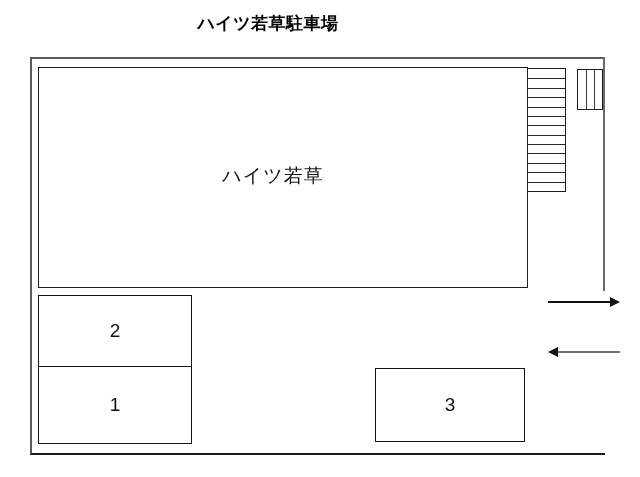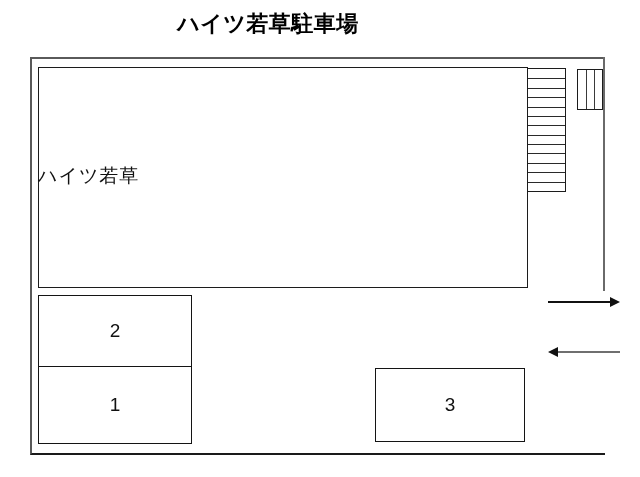--- a/index.html
+++ b/index.html
@@ -21,21 +21,21 @@
     background: #ffffff;
   }
 
   
   .title {
     position: absolute;
     left: 0;
     top: 11px;
     width: 536px;
     text-align: center;
-    font-size: 22px;
+    font-size: 17px;
     font-weight: 700;
     letter-spacing: 0.5px;
     line-height: 26px;
     color: #000000;
     white-space: nowrap;
   }
 
   
   .site-outline {
     position: absolute;
@@ -66,20 +66,21 @@
     height: 221px;
     border: 1px solid #1c1c1c;
     box-sizing: border-box;
     background: #ffffff;
   }
   .building-label {
     position: absolute;
     left: 38px;
     top: 163px;
     width: 470px;
+    text-align: center;
     font-size: 19px;
     font-weight: 400;
     letter-spacing: 1px;
     line-height: 26px;
     color: #111111;
     white-space: nowrap;
   }
 
   
   .stairs {

